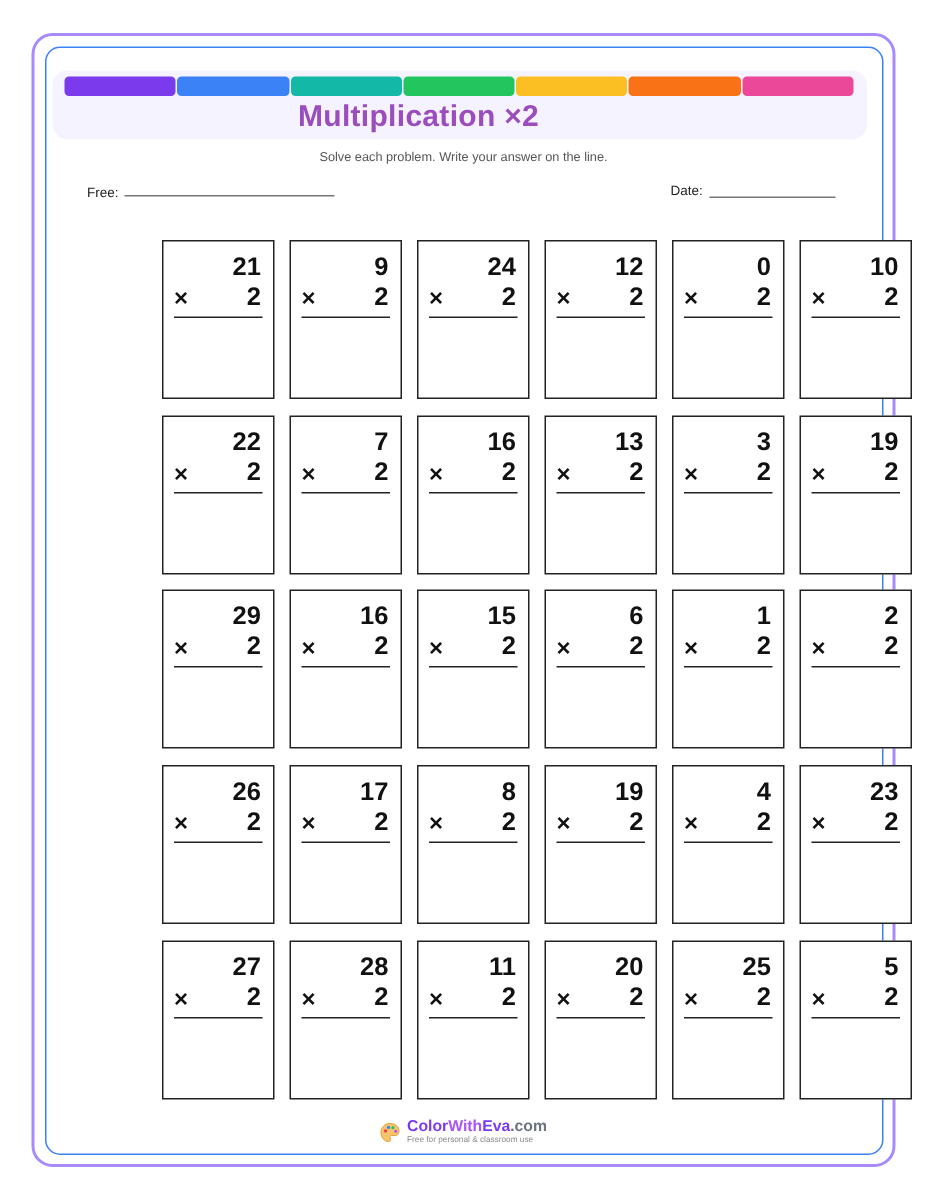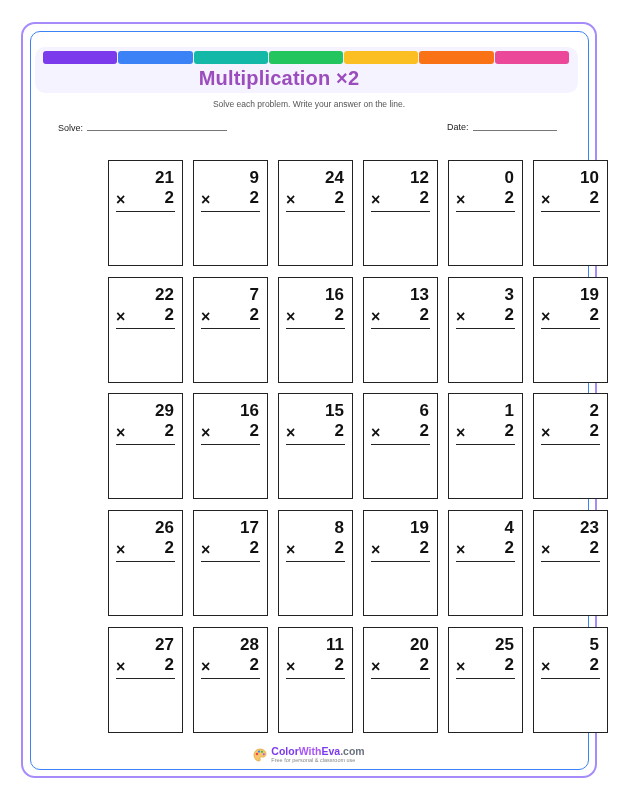--- a/index.html
+++ b/index.html
@@ -31,21 +31,21 @@
   .instructions {
     position: absolute; left: 0; top: 99px; width: 618px; text-align: center;
     font-size: 8.5px; color: #555;
   }
   .name-field {
     position: absolute; left: 58px; top: 122px; font-size: 9px; color: #222;
     display: flex; align-items: baseline;
   }
   .date-field {
     position: absolute; left: 447px; top: 122px; font-size: 9px; color: #222;
-    display: flex; align-items: flex-start;
+    display: flex; align-items: flex-end;
   }
   .blank-line { display: inline-block; border-bottom: 1px solid #777; height: 9px; margin-left: 4px; }
   .name-field .blank-line { width: 140px; }
   .date-field .blank-line { width: 84px; }
 
   .grid {
     position: absolute; left: 60px; top: 160px;
     display: grid; grid-template-columns: repeat(6, 75px); grid-auto-rows: 106px;
     column-gap: 10px; row-gap: 10.7px; padding-left: 48px;
   }
@@ -92,21 +92,21 @@
     <div class="color-seg" style="background: rgb(34, 197, 94);"></div>
     <div class="color-seg" style="background: rgb(251, 191, 36);"></div>
     <div class="color-seg" style="background: rgb(249, 115, 22);"></div>
     <div class="color-seg" style="background: rgb(236, 72, 153);"></div>
   </div>
 
 <div class="title">Multiplication ×2</div>
 <div class="instructions">Solve each problem. Write your answer on the line.</div>
 
 <div class="name-field">
-  <span>Solve:</span>
+  <span>Free:</span>
   <span class="blank-line"></span>
 </div>
 <div class="date-field">
   <span>Date:</span>
   <span class="blank-line"></span>
 </div>
 
 <div class="grid" id="grid">
     <div class="problem">
       <span class="operand-top">21</span>

